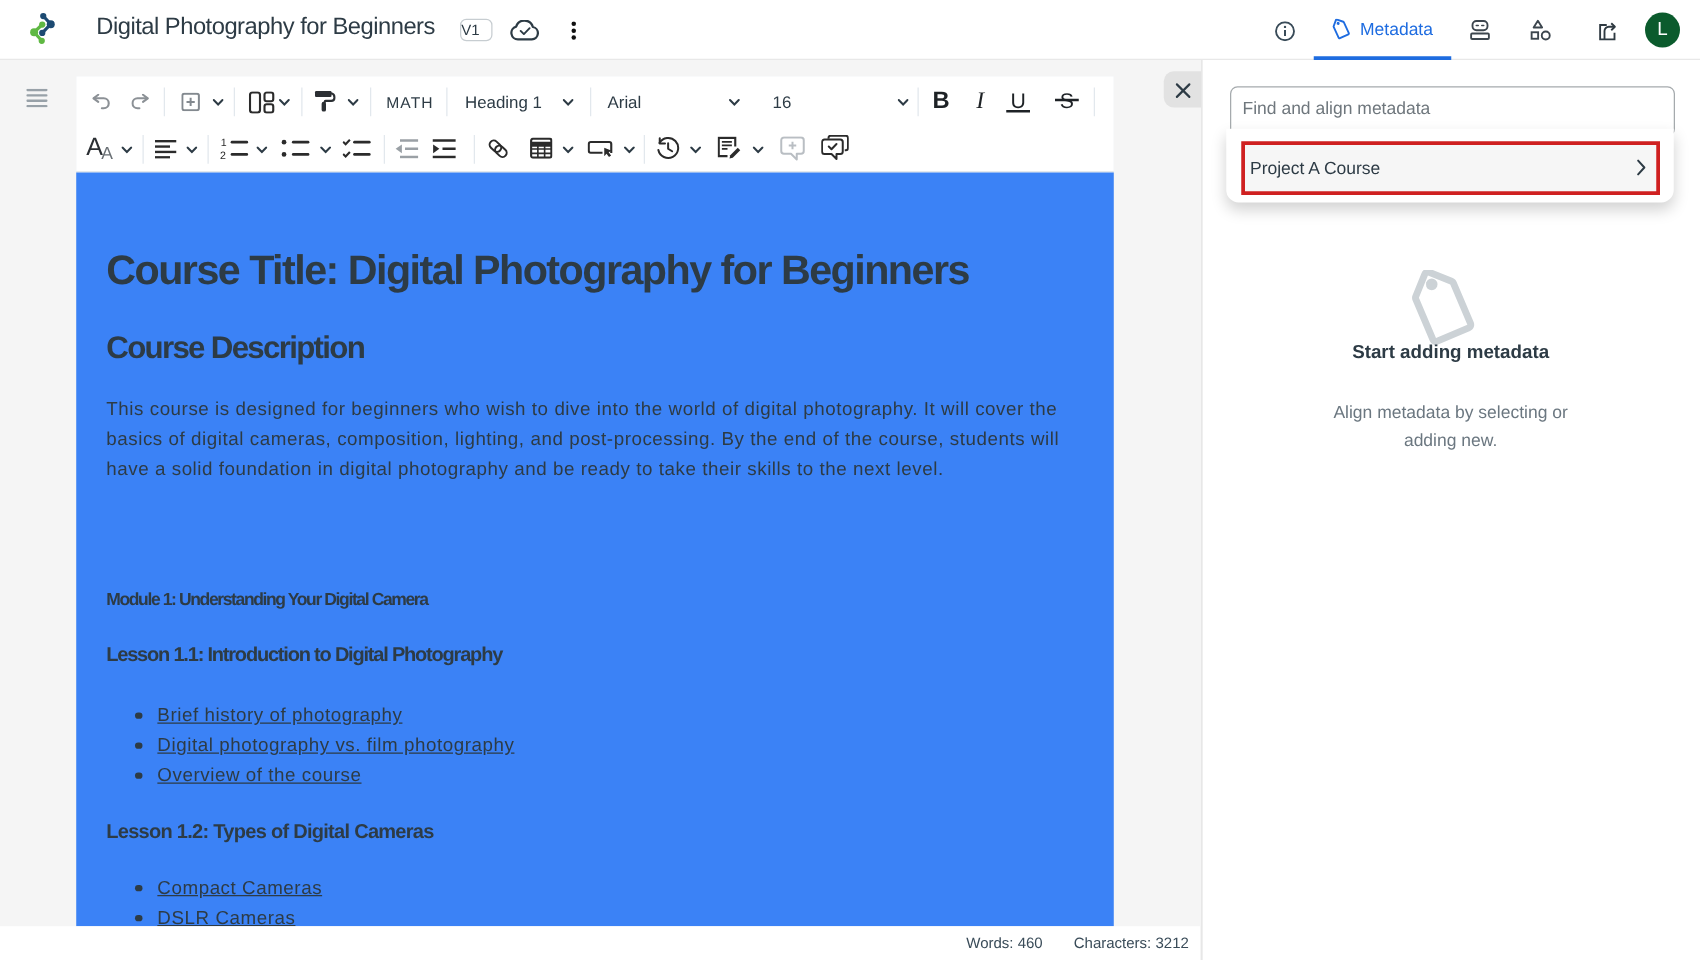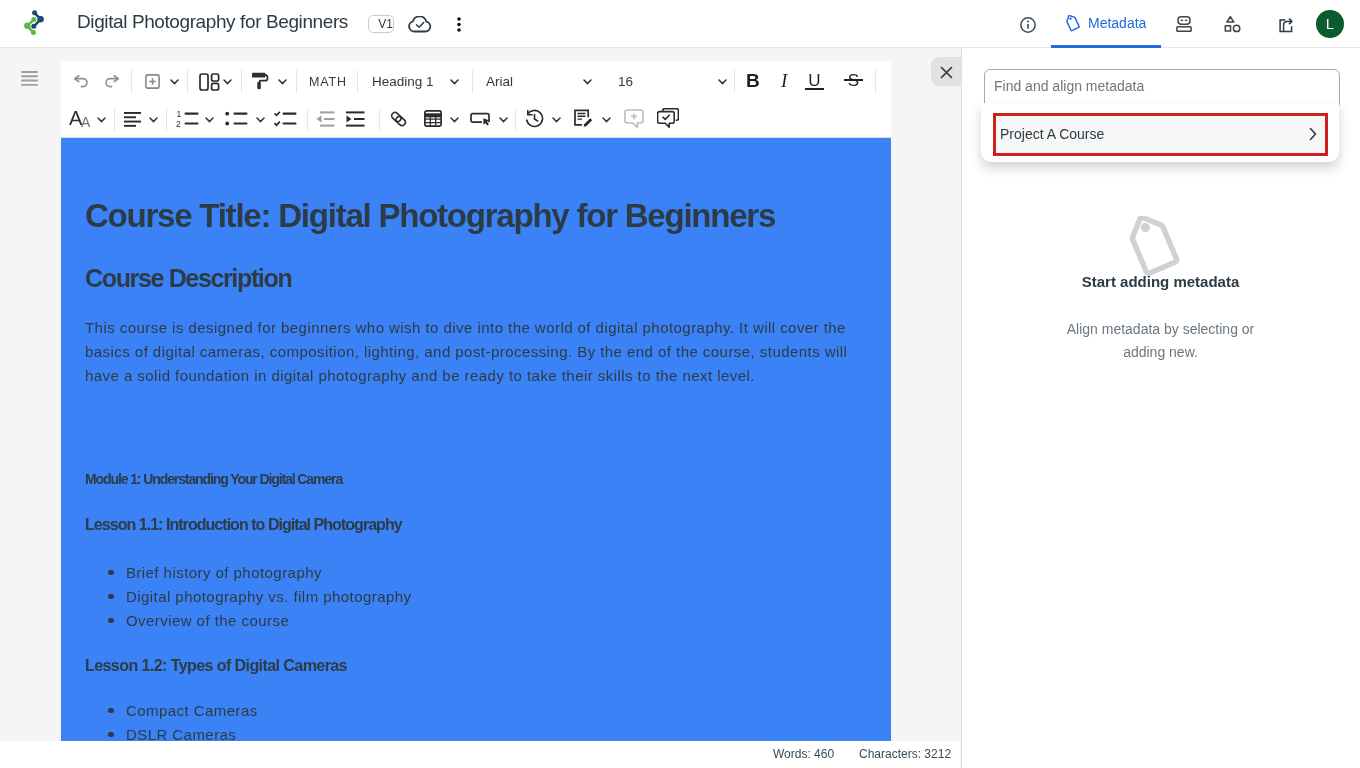--- a/index.html
+++ b/index.html
@@ -4,42 +4,42 @@
 <style>
 * { margin:0; padding:0; box-sizing:border-box; }
 html,body { width:1360px; height:768px; overflow:hidden; }
 body { font-family:"Liberation Sans", sans-serif; background:#f5f5f5; position:relative; color:#2d3b45; }
 .abs { position:absolute; }
 svg { display:block; }
 
 
 #topbar { position:absolute; left:0; top:0; width:1360px; height:48px; background:#fff; border-bottom:1px solid #e8e8e8; }
 #doctitle { position:absolute; left:77px; top:11px; font-size:19px; letter-spacing:-0.4px; color:#2d3b45; }
-#v1badge { position:absolute; left:368px; top:15px; width:26px; height:18px; border:1px solid #c7cdd1; border-radius:5px; font-size:12px; color:#2d3b45; text-align:right; line-height:16px; background:#fff; }
+#v1badge { position:absolute; left:368px; top:15px; width:26px; height:18px; border:1px solid #c7cdd1; border-radius:5px; font-size:12px; color:#2d3b45; text-align:left; line-height:16px; background:#fff; }
 #tab-metadata { position:absolute; left:1088px; top:15px; font-size:14px; color:#1e6ce0; }
 #tab-underline { position:absolute; left:1051px; top:45px; width:110px; height:3px; background:#1e6ce0; }
 
 
 #editor { position:absolute; left:61px; top:61px; width:830px; height:680px; background:#fff; border:1px solid #dde3e8; }
 #toolbar { position:absolute; left:61px; top:61px; width:830px; height:77px; background:#fff; border-bottom:1px solid #dbe1e6; }
 .tdiv { position:absolute; width:1px; background:#e2e8ed; }
 .ttext { position:absolute; color:#2d3b45; white-space:nowrap; }
 
 
 #content { position:absolute; left:61px; top:138px; width:830px; height:603px; background:#3b82f6; overflow:hidden; }
 #content .blk { position:absolute; left:24px; white-space:nowrap; color:#2d3b45; }
 h1.blk { font-size:33px; letter-spacing:-1.22px; line-height:40px; font-weight:bold; }
 h2.blk { font-size:25px; letter-spacing:-1.35px; line-height:30px; font-weight:bold; }
 h3.blk { font-size:14px; letter-spacing:-1.1px; line-height:26px; font-weight:bold; }
 h4.blk { font-size:16px; line-height:22px; font-weight:bold; }
 #h4a { letter-spacing:-0.96px; }
 #h4b { letter-spacing:-0.57px; }
 .para { font-size:15px; letter-spacing:0.45px; line-height:24px; }
 .uls { font-size:15px; letter-spacing:0.45px; line-height:24px; }
-.uls div { position:relative; padding-left:40.9px; }
+.uls div { position:relative; padding-left:40.9px;text-decoration:underline; }
 .uls div::before { content:""; position:absolute; left:23px; top:8.7px; width:5.6px; height:5.6px; border-radius:50%; background:#2d3b45; }
 
 
 #closebtn { position:absolute; left:931px; top:57px; width:30px; height:29px; background:#e2e2e2; border-radius:8px 0 0 8px; }
 
 
 #rpanel { position:absolute; left:961px; top:48px; width:399px; height:720px; background:#fff; border-left:1px solid #dfdfdf; }
 #minput { position:absolute; left:984px; top:69px; width:356px; height:40px; border:1px solid #a5aaad; border-radius:6px; background:#fff; font-size:14px; color:#6f777d; line-height:32px; padding-left:9px; }
 #mdrop { position:absolute; left:981px; top:103px; width:358px; height:59px; background:#fff; border-radius:0 0 10px 10px; box-shadow:0 6px 12px rgba(0,0,0,0.18); }
 #redbox { position:absolute; left:993px; top:113px; width:335px; height:43px; border:3.5px solid #cf2020; background:#f6f6f6; }

